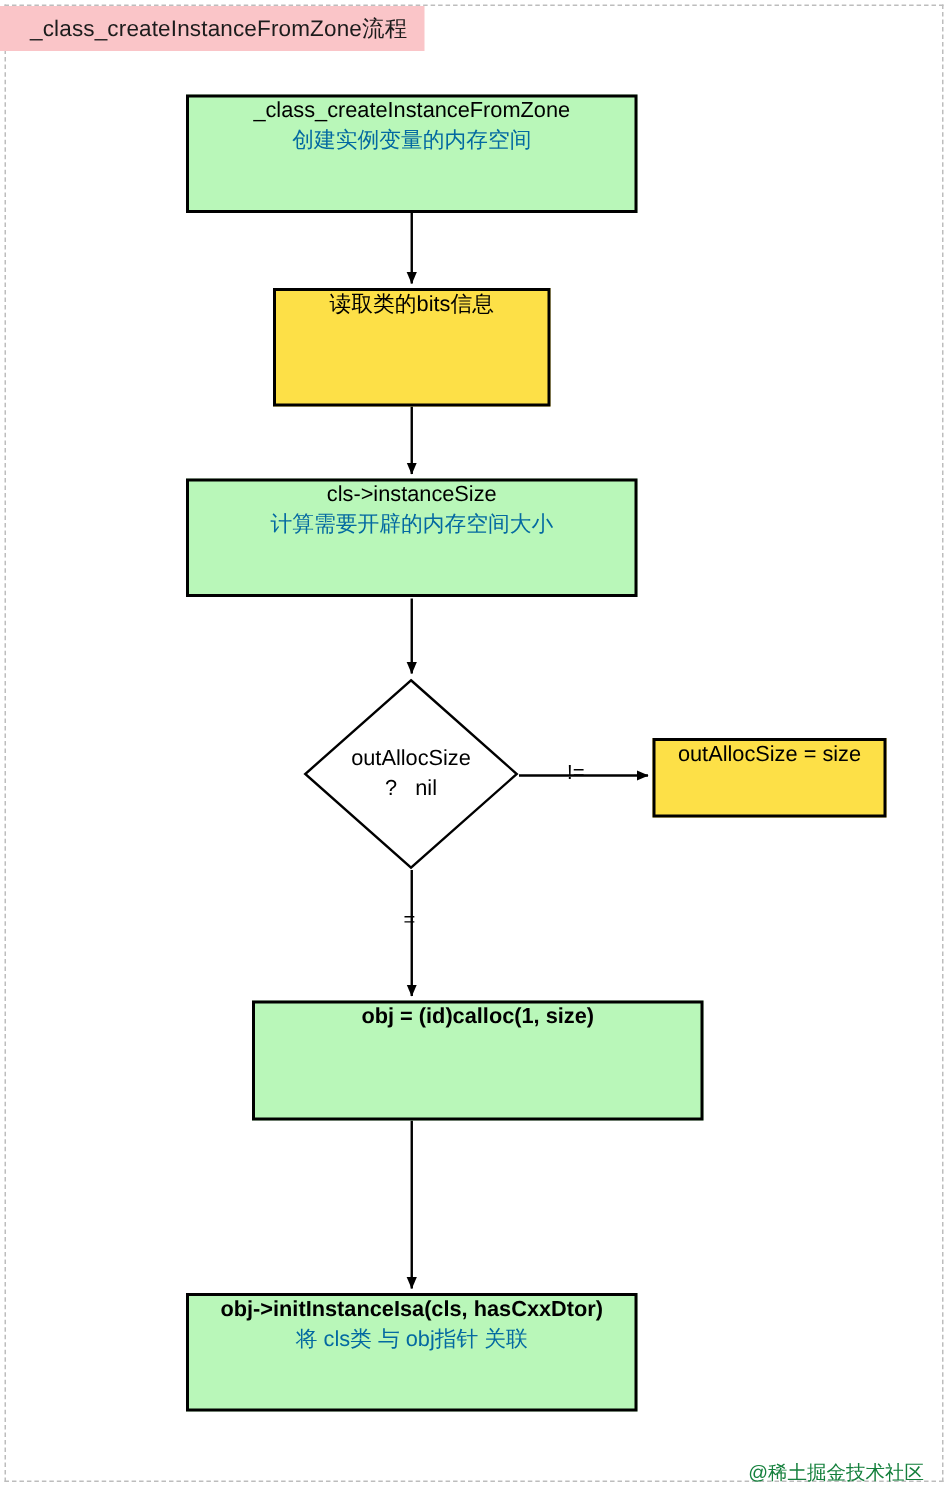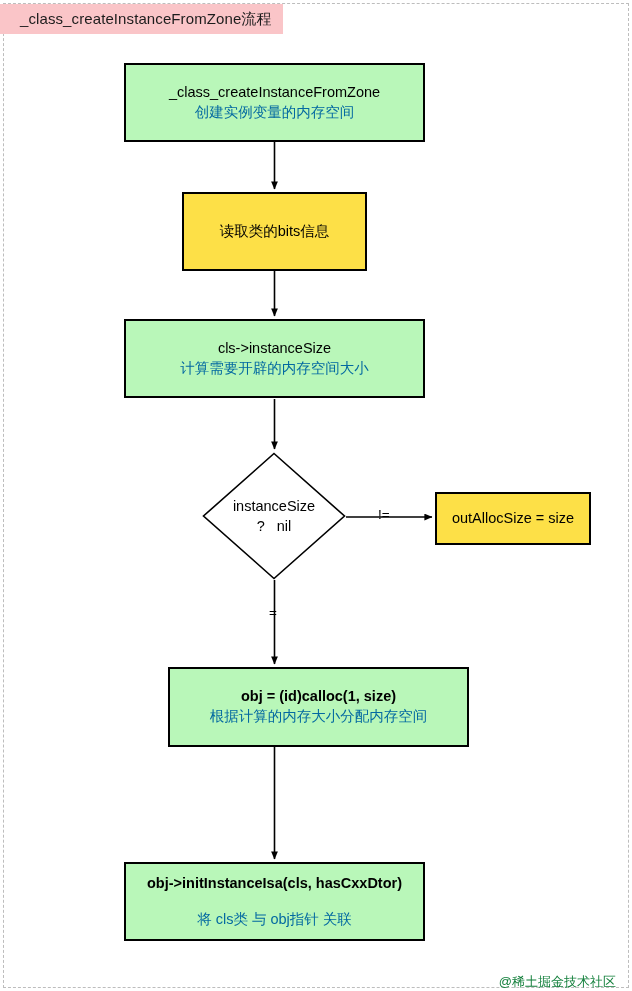--- a/index.html
+++ b/index.html
@@ -49,21 +49,20 @@
     white-space: nowrap;
   }
   
   .node {
     position: absolute;
     box-sizing: border-box;
     border: 2px solid #000000;
     display: flex;
     flex-direction: column;
     align-items: center;
-    justify-content: center;
     text-align: center;
   }
   .node.green {
     background: #b9f7b9;
   }
   .node.white {
     background: #fde047;
   }
   .node .line1 {
     font-size: 14.5px;
@@ -180,34 +179,33 @@
   <div class="node green" style="left:124px; top:319px; width:301px; height:79px;">
     <div class="line1">cls-&gt;instanceSize</div>
     <div class="line2">计算需要开辟的内存空间大小</div>
   </div>
 
   <div class="diamond-wrap" style="left:202px; top:452px; width:144px; height:128px;">
     <svg width="144" height="128" viewBox="0 0 144 128">
       <polygon points="72,1.5 142.5,64 72,126.5 1.5,64" fill="#ffffff" stroke="#000000" stroke-width="1.6"></polygon>
     </svg>
     <div class="diamond-label">
-      <div class="dl">instanceSize</div>
+      <div class="dl">outAllocSize</div>
       <div class="dl">?   nil</div>
     </div>
   </div>
 
   <div class="node white" style="left:435px; top:492px; width:156px; height:53px;">
     <div class="line1">outAllocSize = size</div>
   </div>
 
   <div class="node green" style="left:124px; top:667px; width:301px; height:80px;margin-left:44px;">
     <div class="line1 bold">obj = (id)calloc(1, size)</div>
-    <div class="line2">根据计算的内存大小分配内存空间</div>
-  </div>
-
-  <div class="node green" style="left:124px; top:862px; width:301px; height:79px;gap:16px;">
+  </div>
+
+  <div class="node green" style="left:124px; top:862px; width:301px; height:79px;">
     <div class="line1 bold">obj-&gt;initInstanceIsa(cls, hasCxxDtor)</div>
     <div class="line2">将 cls类 与 obj指针 关联</div>
   </div>
 
   <div class="watermark">@稀土掘金技术社区</div>
 
 </div>
 
 </body></html>

